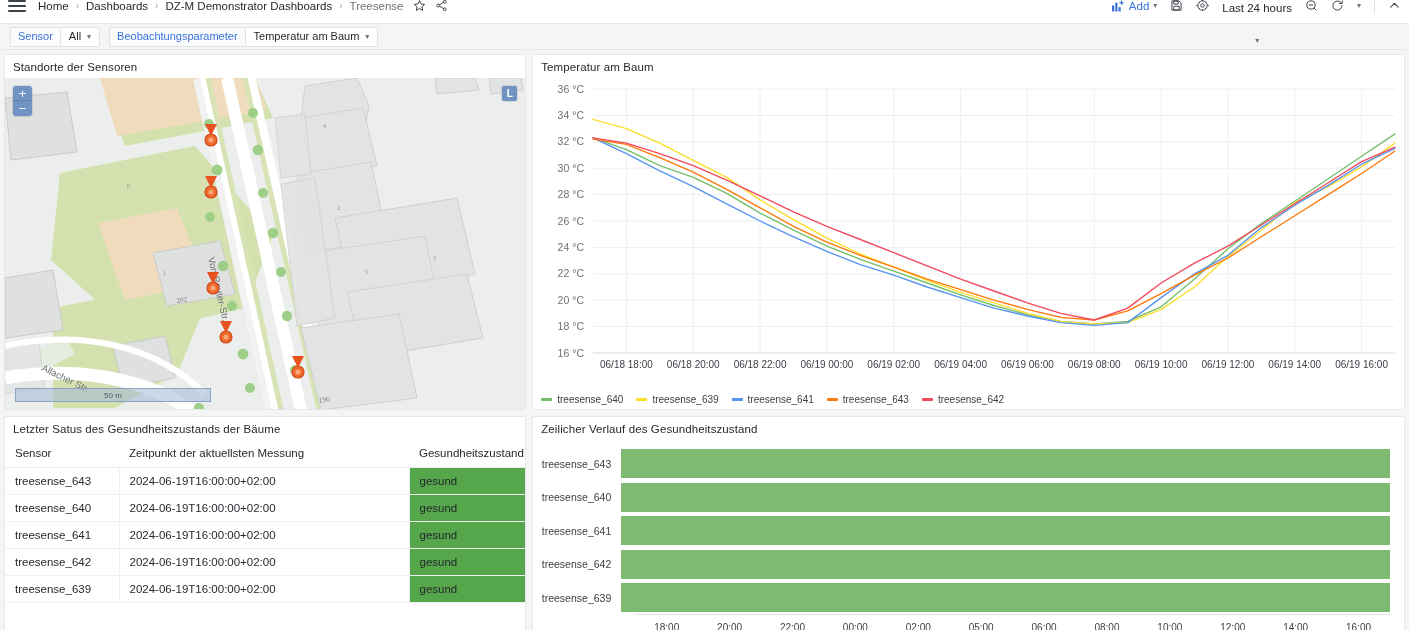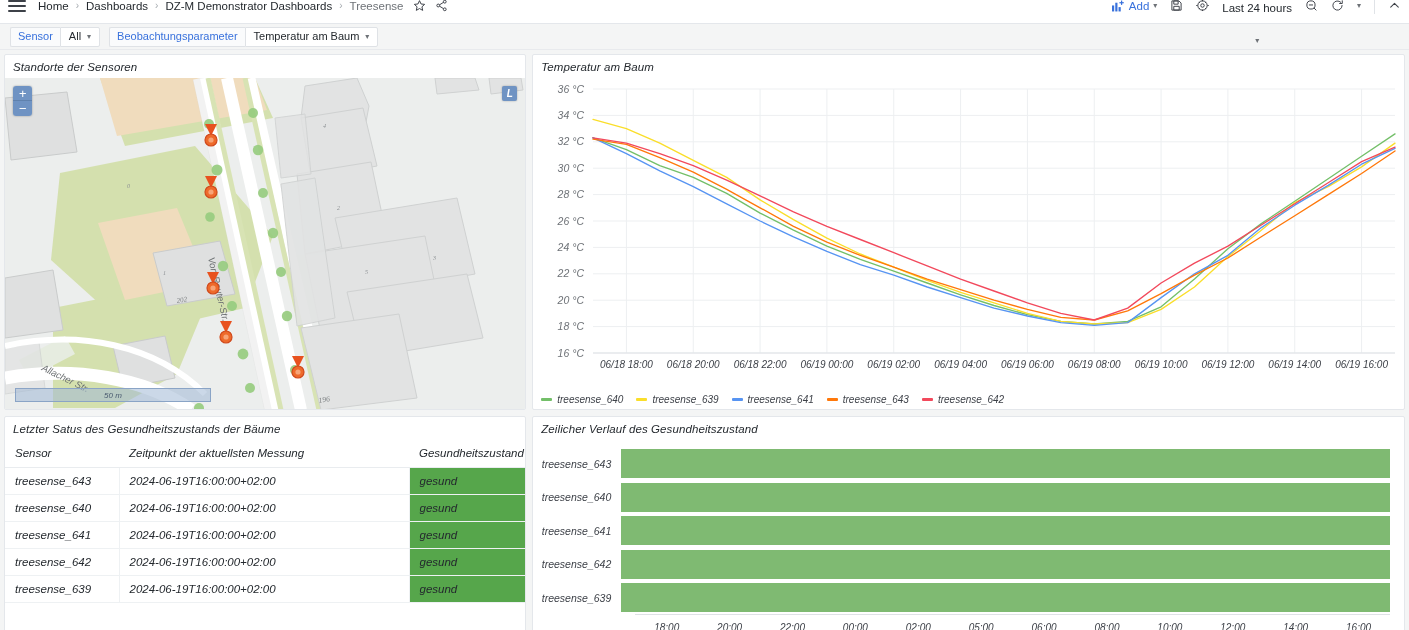--- a/index.html
+++ b/index.html
@@ -53,21 +53,21 @@
   }
   .varvalue {
     background: #ffffff; border: 1px solid #dfe2e6;
     border-radius: 0 2px 2px 0;
     color: #24292e; font-size: 11px; padding: 2px 8px 3px 8px;
     display: flex; align-items: center; gap: 6px; height: 20px; cursor: pointer;
   }
 
   
   .board { padding: 0 4px; }
-  .row { display: flex; gap: 6px; font-style: italic; }
+  .row { display: flex; gap: 6px; }
   .panel {
     background: #ffffff;
     border: 1px solid #e4e7eb;
     border-radius: 2px;
     position: relative;
     overflow: hidden;
   }
   .ptitle {
     font-size: 11.5px; font-weight: 500; color: #24292e;
     padding: 6px 8px 5px 8px;

